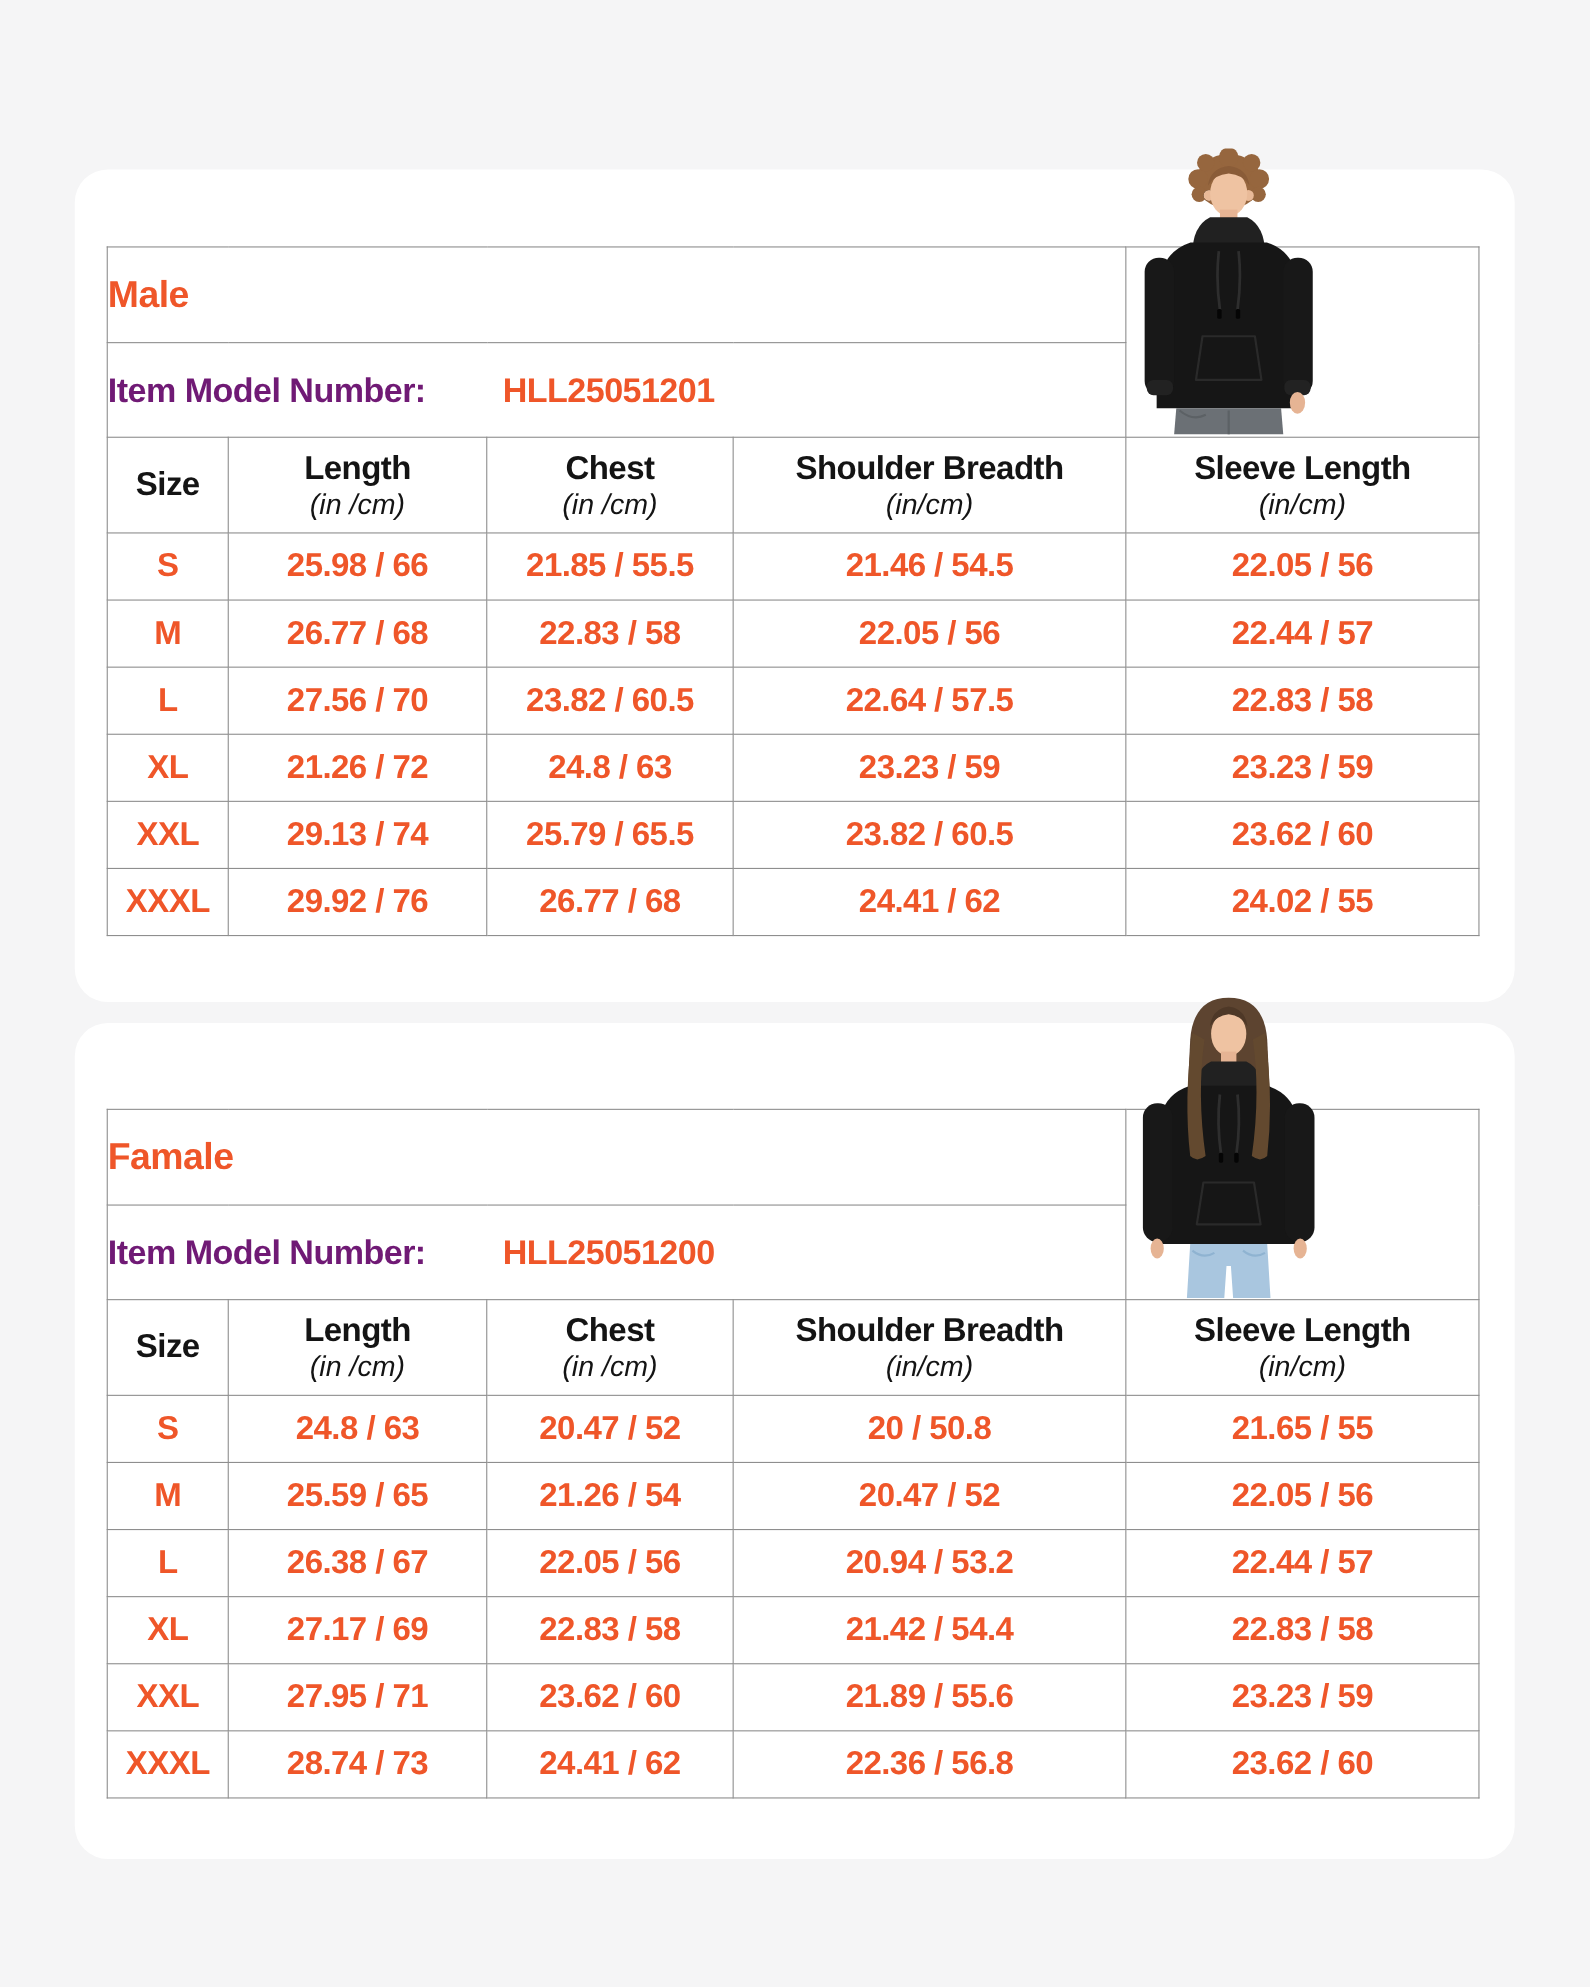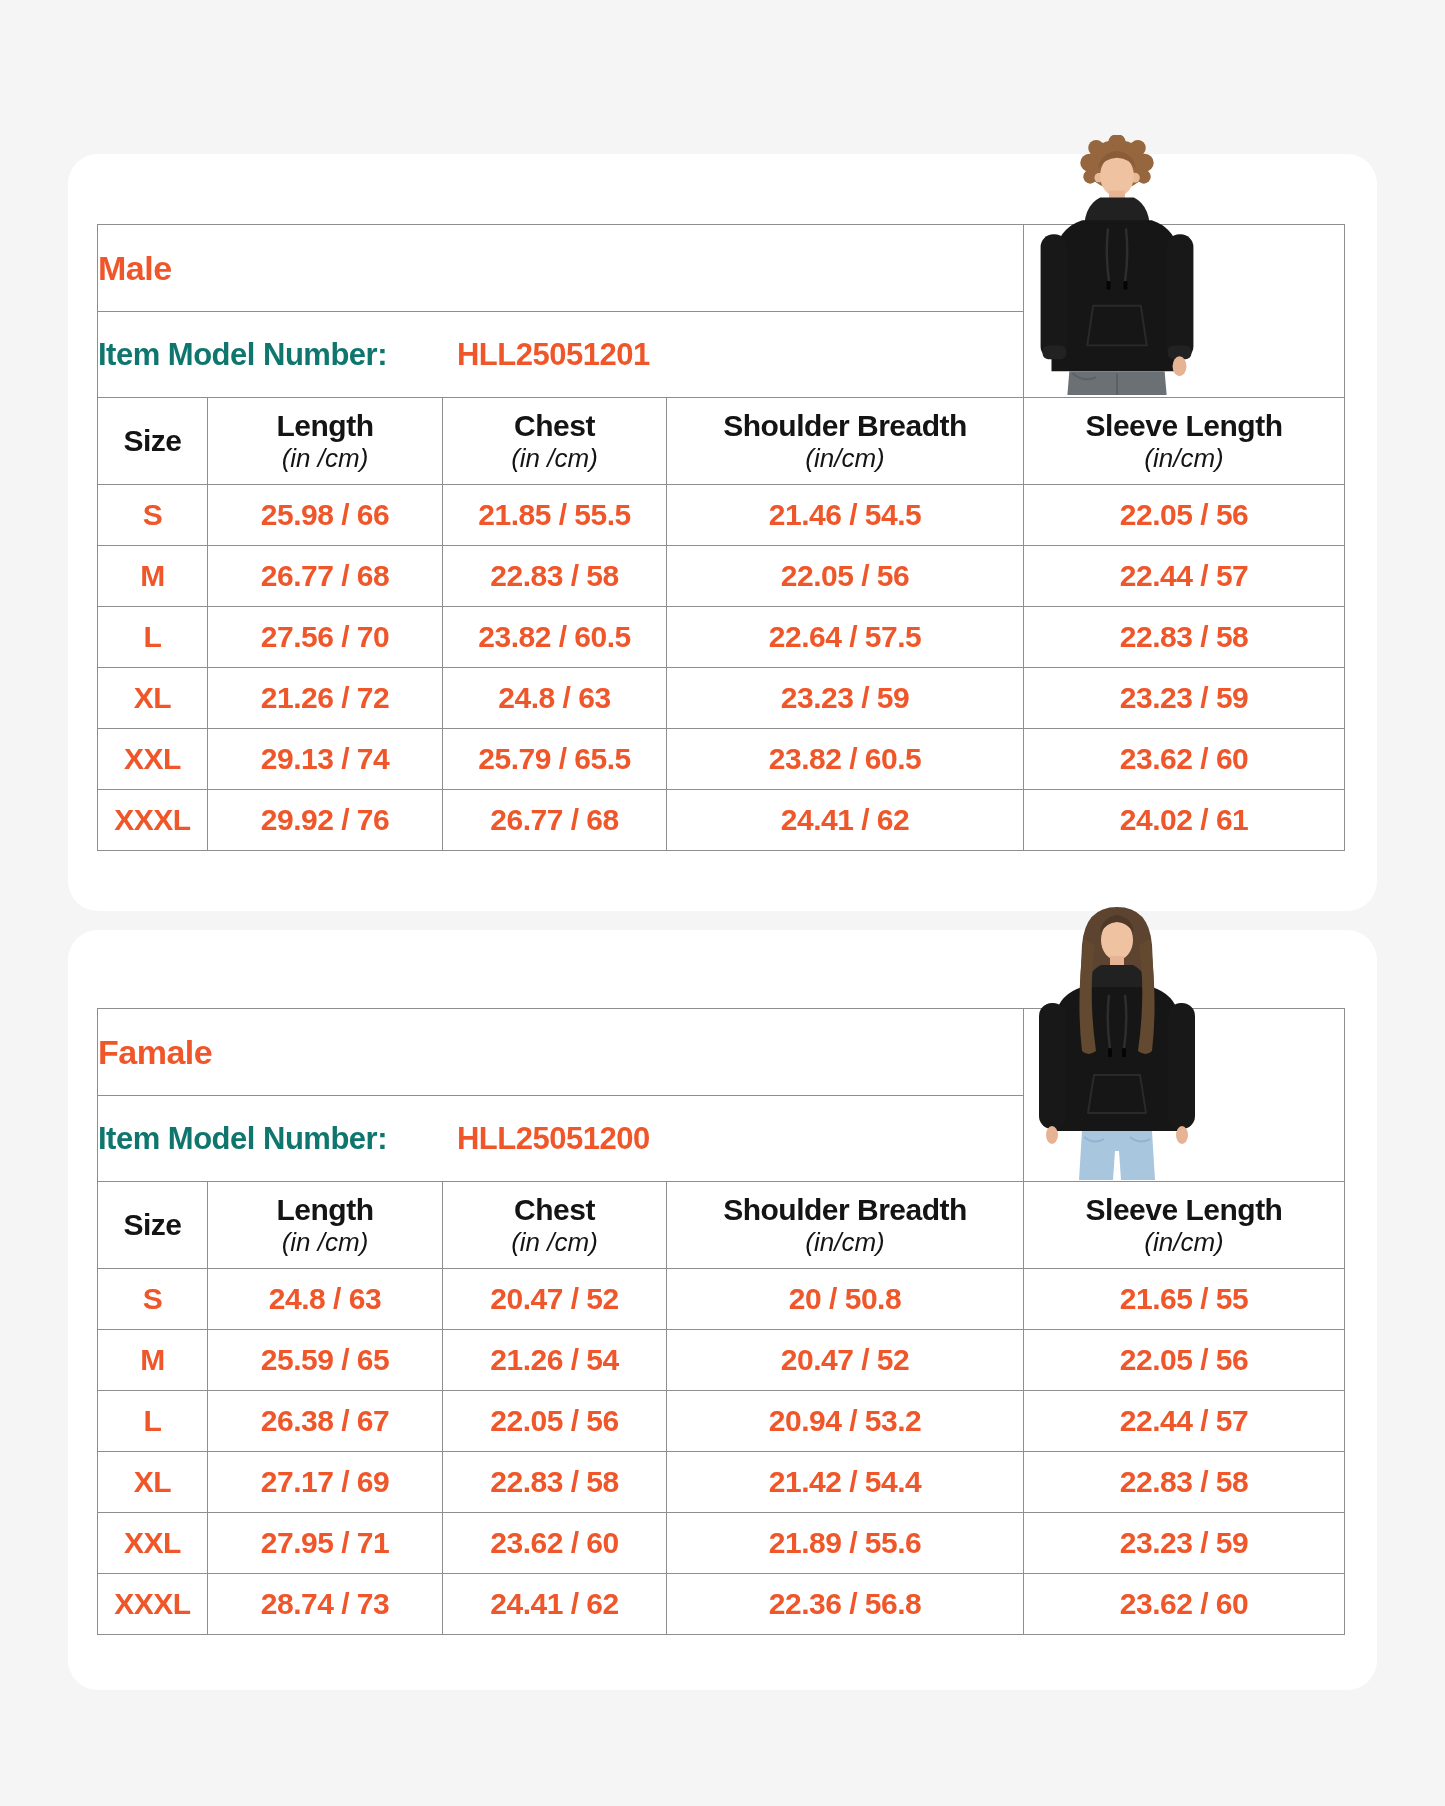--- a/index.html
+++ b/index.html
@@ -41,21 +41,21 @@
   tr.header-row th{height:86px;}
   tr.data-row td{height:60px;}
 
   .title-cell{
     text-align:left;padding-left:26px;
     font-size:34px;font-weight:bold;letter-spacing:-0.5px;
     color:#ef5629;
   }
   .model-cell{text-align:left;padding-left:26px;}
   .model-label{
-    font-size:31px;font-weight:bold;letter-spacing:-0.5px;color:#0f766e;
+    font-size:31px;font-weight:bold;letter-spacing:-0.5px;color:#701a75;
   }
   .model-value{
     font-size:31px;font-weight:bold;letter-spacing:-0.5px;color:#ef5629;
     margin-left:70px;
   }
   .photo-cell{background:#ffffff;}
 
   tr.header-row th{text-align:center;font-weight:normal;}
   .col-title{
     display:block;font-size:30px;font-weight:bold;letter-spacing:-0.5px;
@@ -159,21 +159,21 @@
         <td>29.13 / 74</td>
         <td>25.79 / 65.5</td>
         <td>23.82 / 60.5</td>
         <td>23.62 / 60</td>
       </tr>
       <tr class="data-row">
         <td>XXXL</td>
         <td>29.92 / 76</td>
         <td>26.77 / 68</td>
         <td>24.41 / 62</td>
-        <td>24.02 / 61</td>
+        <td>24.02 / 55</td>
       </tr>
     </tbody>
       </table>
 
     <div class="model-photo male-photo">
       <svg viewBox="0 0 170 262" xmlns="http://www.w3.org/2000/svg">
 
         <g fill="#96663e">
           <ellipse cx="85" cy="30" rx="30" ry="25"></ellipse>
           <circle cx="57" cy="28" r="9"></circle>

